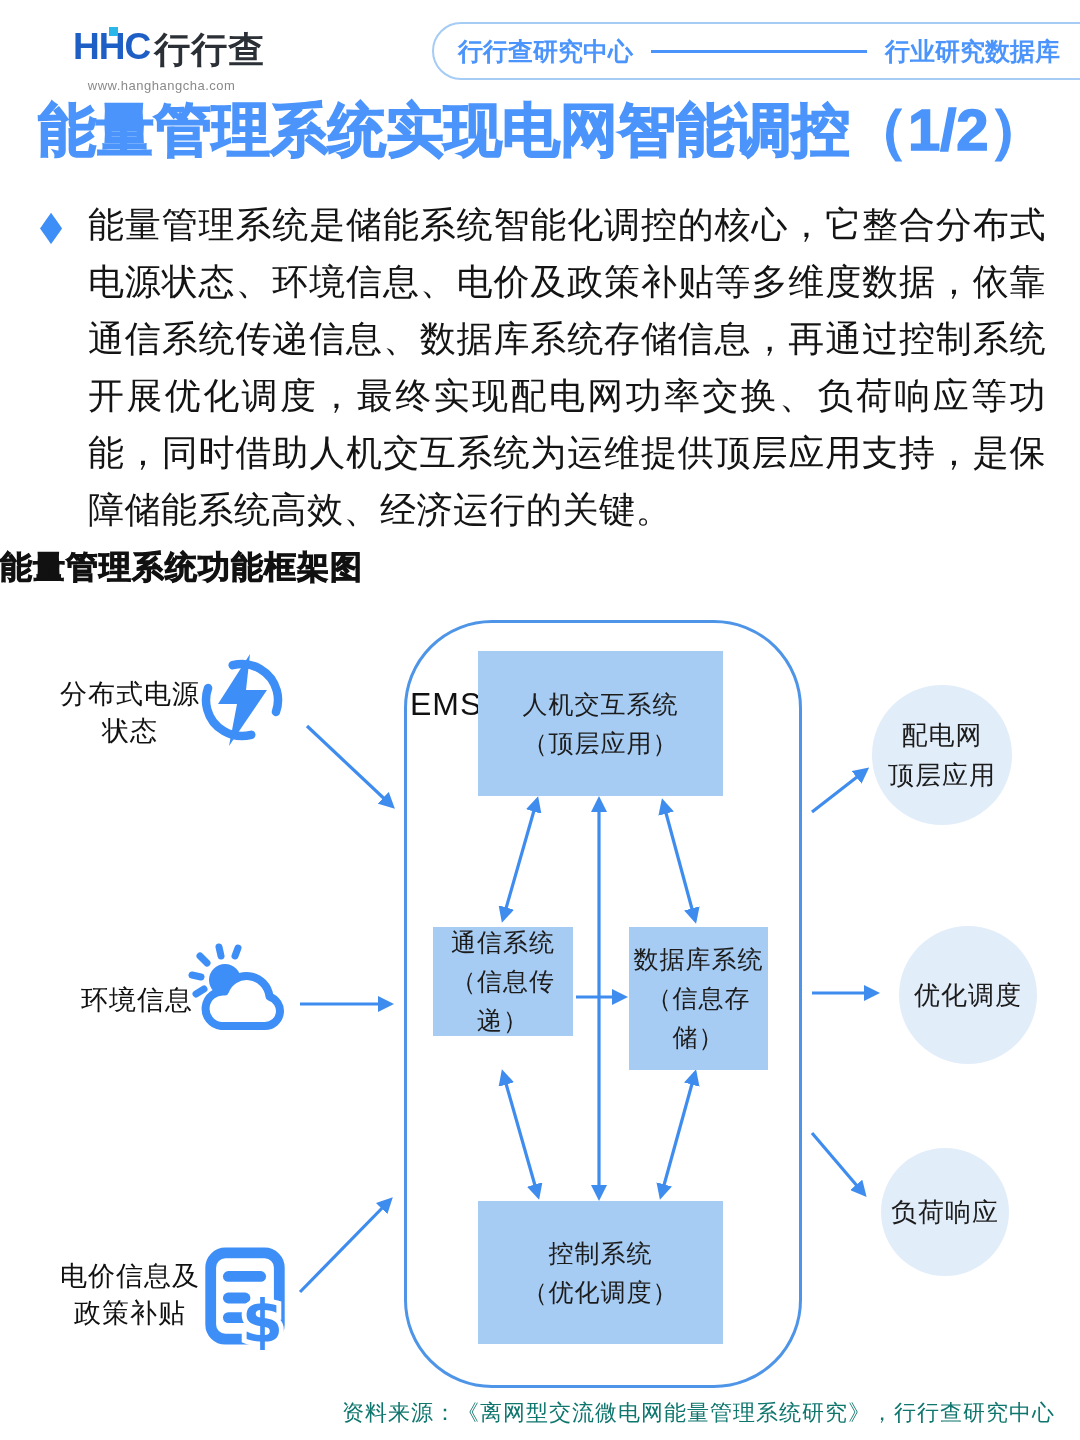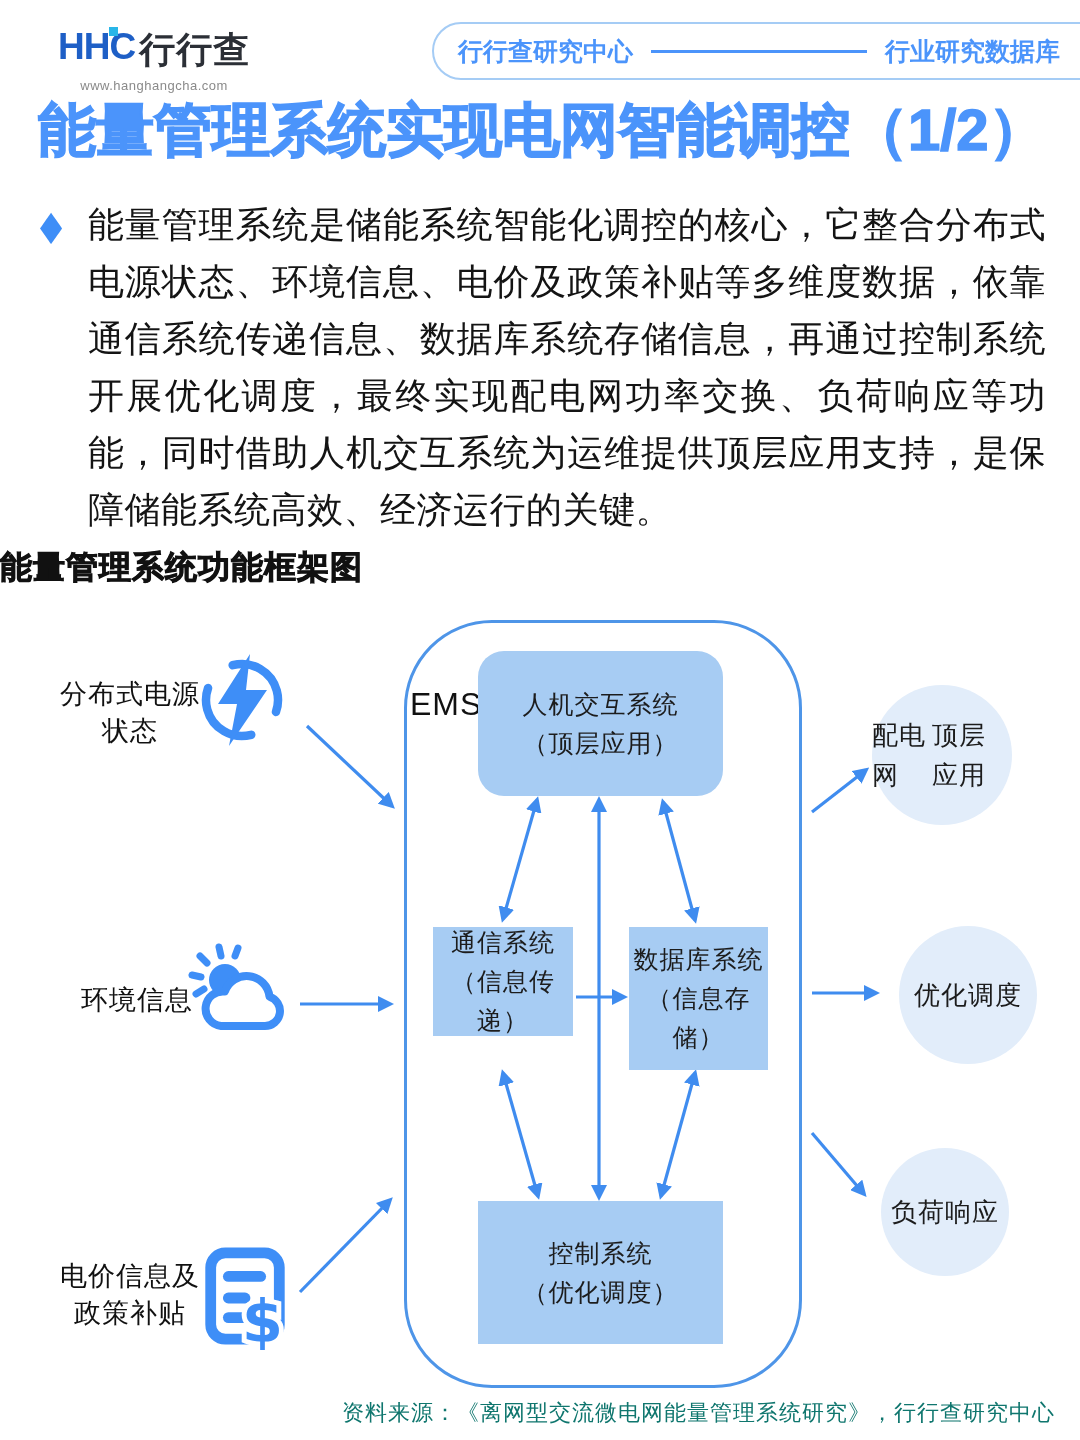--- a/index.html
+++ b/index.html
@@ -4,21 +4,21 @@
 <style>
   * { margin:0; padding:0; box-sizing:border-box; }
   html,body { width:1080px; height:1440px; }
   body {
     position:relative; overflow:hidden; background:#ffffff;
     font-family:"Liberation Sans","DejaVu Sans",sans-serif; color:#1a1a1a;
   }
   
   .logo { position:absolute; left:58px; top:26px; text-align:center; }
   .logo-line { display:flex; align-items:flex-start; position:relative; }
-  .logo-hhc { font-size:37px; font-weight:800; color:#1E5FC6; letter-spacing:-1px; }
+  .logo-hhc { font-size:37px; font-weight:800; color:#1E5FC6; letter-spacing:-1px;margin-left:15px; }
   .logo-dot { position:absolute; left:51px; top:1px; width:9px; height:9px; background:#29B6E8; }
   .logo-brand { font-size:36px; font-weight:800; color:#2b2f36; margin-left:4px; letter-spacing:1px; }
   .logo-url { font-size:13px; color:#8a8a8a; margin-top:3px; letter-spacing:.5px; }
 
   .pill {
     position:absolute; left:432px; top:22px; width:700px; height:58px;
     border:2.5px solid #A5CCF5; border-radius:30px;
     display:flex; align-items:center; padding:0 70px 0 24px;
     color:#4B94FB; font-size:25px; font-weight:700;
   }
@@ -51,29 +51,29 @@
     position:absolute; left:404px; top:620px; width:398px; height:768px;
     border:3px solid #4E95E8; border-radius:88px; background:transparent;
   }
   .ems-label { position:absolute; left:410px; top:686px; font-size:32px; color:#111; letter-spacing:1px; }
 
   .node {
     position:absolute; background:#A7CCF3;
     display:flex; flex-direction:column; align-items:center; justify-content:center;
     font-size:25px; color:#1c1c1c; line-height:39px; letter-spacing:1px; text-align:center;
   }
-  .node-hmi     { left:478px; top:651px;  width:245px; height:145px;border-radius:26px; }
+  .node-hmi     { left:478px; top:651px;  width:245px; height:145px; }
   .node-comm    { left:433px; top:927px;  width:140px; height:109px; }
   .node-db      { left:629px; top:927px;  width:139px; height:143px; }
   .node-control { left:478px; top:1201px; width:245px; height:143px; }
 
   .bubble {
     position:absolute; background:#E2EDFA; border-radius:50%;
-    display:flex; align-items:center; justify-content:center;
-    font-size:26px; color:#1c1c1c; line-height:40px; letter-spacing:1px; text-align:left;
+    display:flex; flex-direction:column; align-items:center; justify-content:center;
+    font-size:26px; color:#1c1c1c; line-height:40px; letter-spacing:1px; text-align:right;
   }
   .bubble-grid     { left:872px; top:685px;  width:140px; height:140px; }
   .bubble-dispatch { left:899px; top:926px;  width:138px; height:138px; }
   .bubble-load     { left:881px; top:1148px; width:128px; height:128px; }
 
   .input-label {
     position:absolute; font-size:27px; color:#111; line-height:37px;
     text-align:center; letter-spacing:1px;
   }
   .lbl-power { left:55px;  top:676px;  width:150px; }

